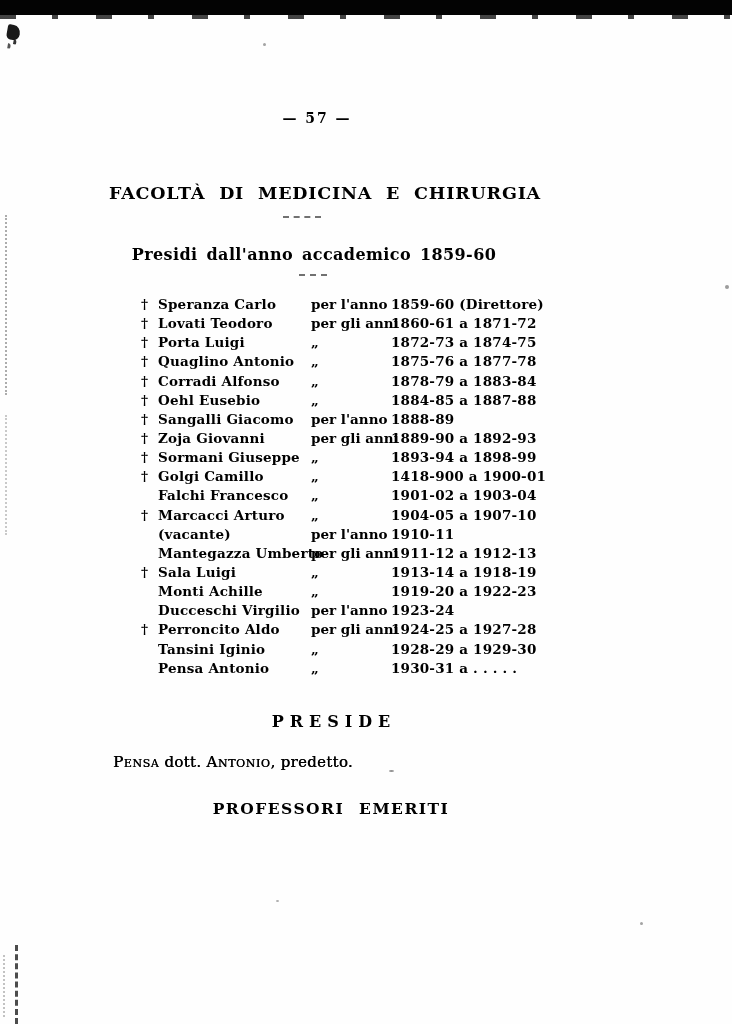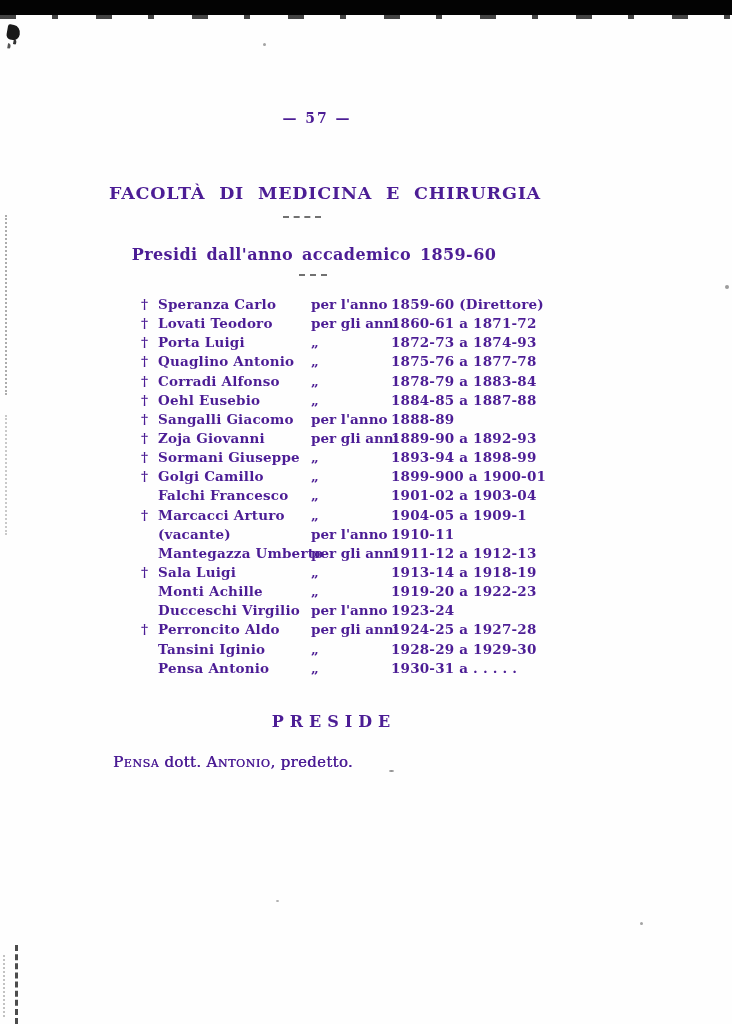--- a/index.html
+++ b/index.html
@@ -1,19 +1,19 @@
 <!DOCTYPE html>
 <html><head>
 <meta charset="utf-8">
 <style>
   * { margin:0; padding:0; box-sizing:border-box; }
   html,body { width:732px; height:1024px; background:#ffffff; }
   .page {
     position:relative; width:732px; height:1024px; background:#fefefe;
-    font-family:"DejaVu Serif","Liberation Serif",serif; color:#4c1d95;
+    font-family:"DejaVu Serif","Liberation Serif",serif; color:#000000;
     overflow:hidden;
   }
   
   .topbar { position:absolute; top:0; left:0; width:732px; height:15px; background:#030303; }
   .topbar::after {
     content:""; position:absolute; top:15px; left:0; width:100%; height:4px;
     background:repeating-linear-gradient(90deg,#050505 0 16px, transparent 16px 52px,
       #050505 52px 58px, transparent 58px 96px);
     opacity:.75;
   }
@@ -95,21 +95,21 @@
     <div class="row">
         <span class="c-dag">†</span>
         <span class="c-name">Lovati Teodoro</span>
         <span class="c-per">per gli anni</span>
         <span class="c-yrs">1860-61 a 1871-72</span>
       </div>
     <div class="row">
         <span class="c-dag">†</span>
         <span class="c-name">Porta Luigi</span>
         <span class="c-per">„</span>
-        <span class="c-yrs">1872-73 a 1874-93</span>
+        <span class="c-yrs">1872-73 a 1874-75</span>
       </div>
     <div class="row">
         <span class="c-dag">†</span>
         <span class="c-name">Quaglino Antonio</span>
         <span class="c-per">„</span>
         <span class="c-yrs">1875-76 a 1877-78</span>
       </div>
     <div class="row">
         <span class="c-dag">†</span>
         <span class="c-name">Corradi Alfonso</span>
@@ -137,33 +137,33 @@
     <div class="row">
         <span class="c-dag">†</span>
         <span class="c-name">Sormani Giuseppe</span>
         <span class="c-per">„</span>
         <span class="c-yrs">1893-94 a 1898-99</span>
       </div>
     <div class="row">
         <span class="c-dag">†</span>
         <span class="c-name">Golgi Camillo</span>
         <span class="c-per">„</span>
-        <span class="c-yrs">1899-900 a 1900-01</span>
+        <span class="c-yrs">1418-900 a 1900-01</span>
       </div>
     <div class="row">
         <span class="c-dag"></span>
         <span class="c-name">Falchi Francesco</span>
         <span class="c-per">„</span>
         <span class="c-yrs">1901-02 a 1903-04</span>
       </div>
     <div class="row">
         <span class="c-dag">†</span>
         <span class="c-name">Marcacci Arturo</span>
         <span class="c-per">„</span>
-        <span class="c-yrs">1904-05 a 1909-1</span>
+        <span class="c-yrs">1904-05 a 1907-10</span>
       </div>
     <div class="row">
         <span class="c-dag"></span>
         <span class="c-name">(vacante)</span>
         <span class="c-per">per l'anno</span>
         <span class="c-yrs">1910-11</span>
       </div>
     <div class="row">
         <span class="c-dag"></span>
         <span class="c-name">Mantegazza Umberto</span>
@@ -204,14 +204,15 @@
         <span class="c-dag"></span>
         <span class="c-name">Pensa Antonio</span>
         <span class="c-per">„</span>
         <span class="c-yrs">1930-31 a . . . . .</span>
       </div>
   </div>
 
   <div class="preside-h">PRESIDE</div>
   <div class="person p-pensa"><span class="sc">Pensa</span> <span>dott.</span> <span class="sc">Antonio</span><span>, predetto.</span></div>
 
+  <div class="prof-h">PROFESSORI EMERITI</div>
 
 </div>
 
 </body></html>

